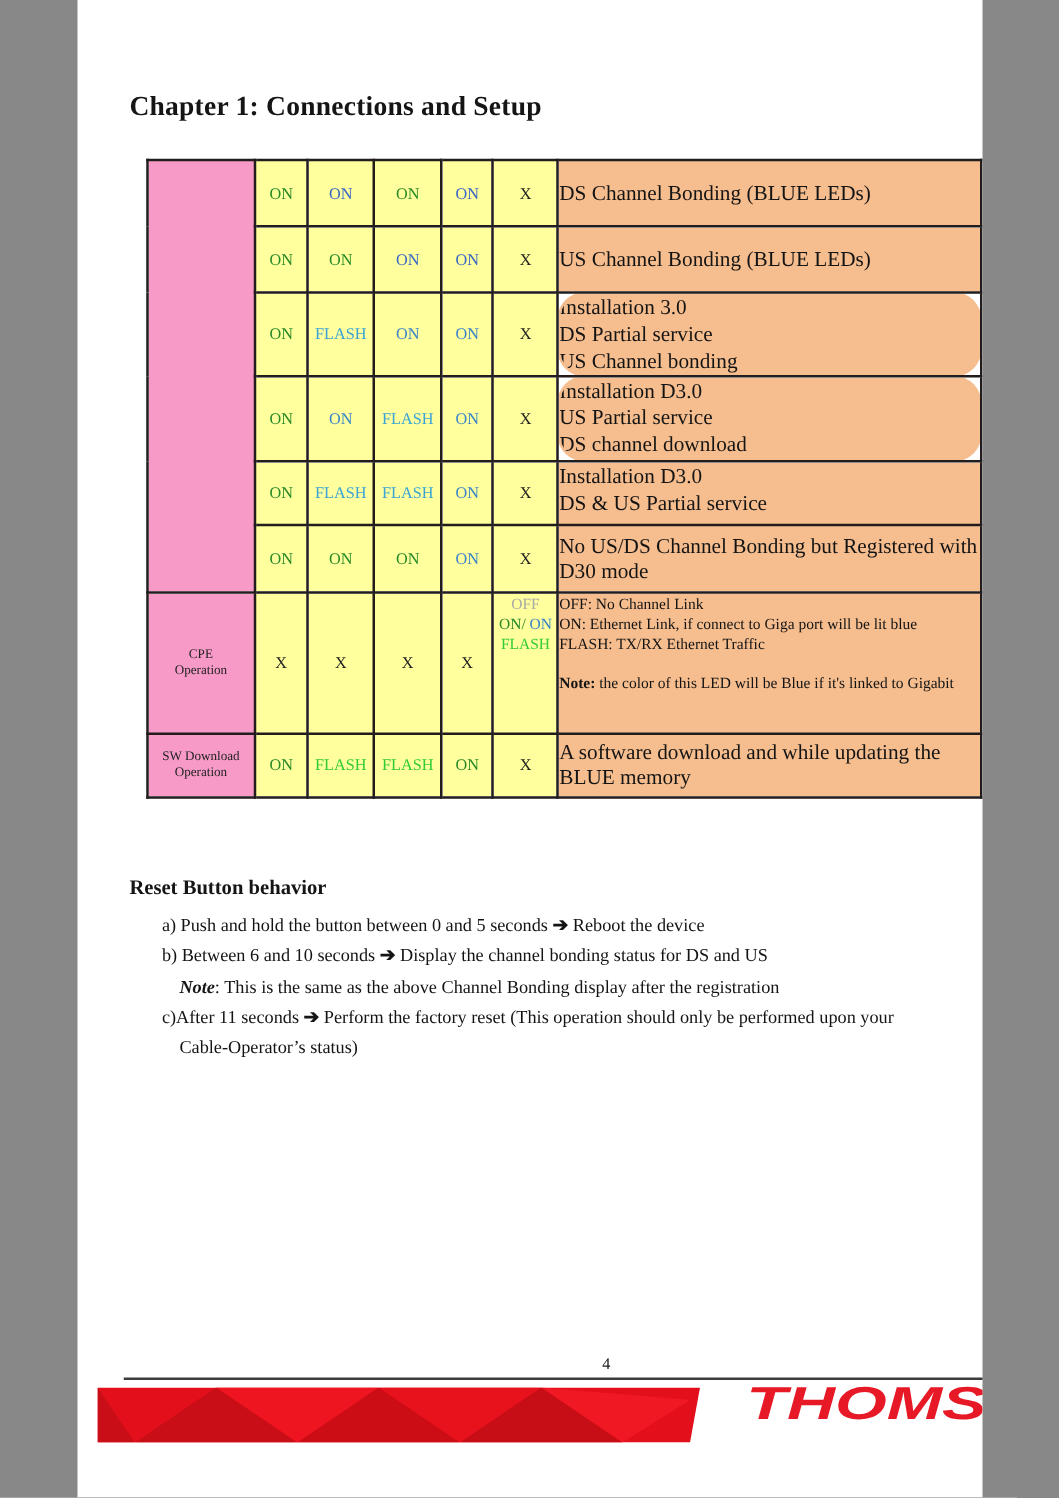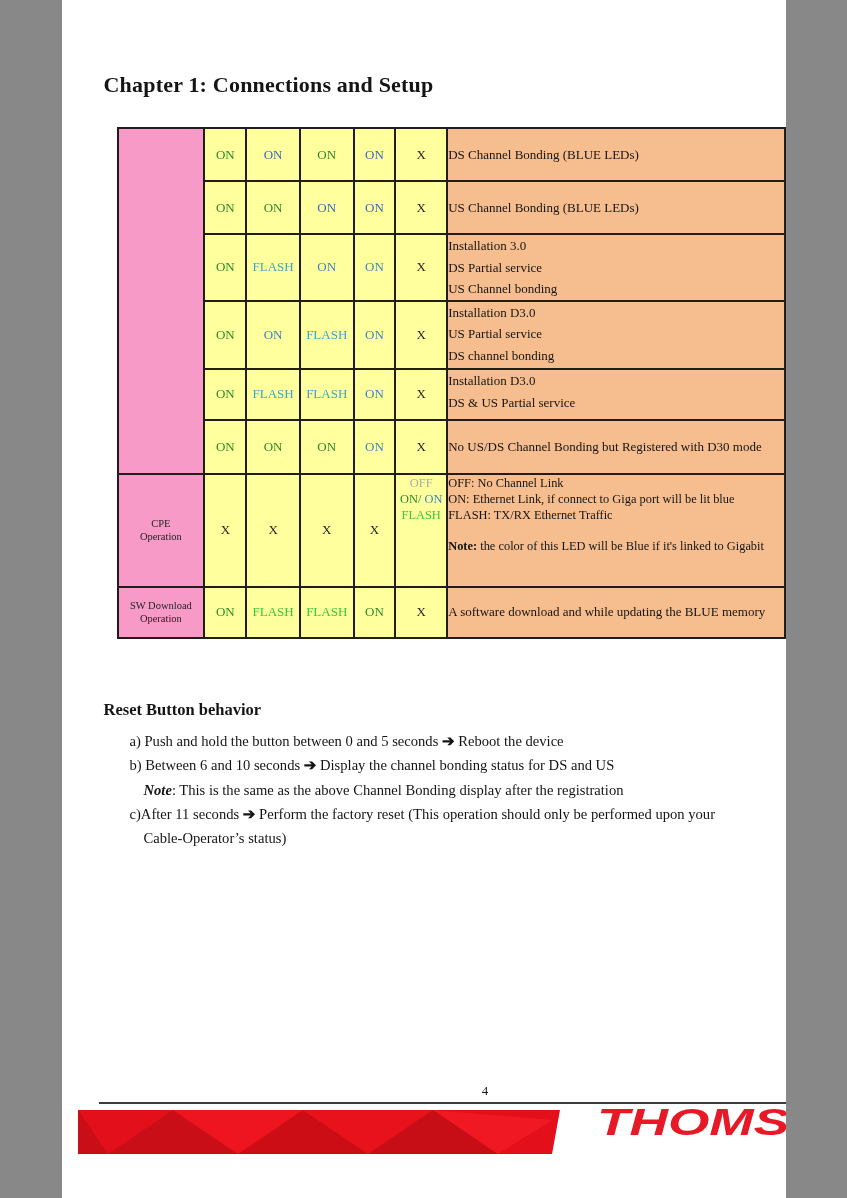--- a/index.html
+++ b/index.html
@@ -13,22 +13,22 @@
   .led-table{position:absolute;left:55px;top:127px;border-collapse:collapse;table-layout:fixed;}
   .led-table td{border:2px solid #221c1c;padding:0;overflow:hidden;}
   .w0{width:94px}.w1{width:46px}.w2{width:55px}.w3{width:56px}.w4{width:45px}.w5{width:54px}.w6{width:386px}
   .h0{height:53px}.h1{height:53px}.h2{height:65px}.h3{height:68px}.h4{height:51px}
   .h5{height:54px}.h6{height:113px}.h7{height:51px}
 
   .pink{background:#F79AC7;}
   .plabel{font-size:10.5px;line-height:13px;text-align:center;vertical-align:middle;color:#232323;}
   .led{background:#FFFF9E;text-align:center;vertical-align:middle;font-size:13px;}
   .raise{padding-bottom:22px;}
-  .desc{background:#F6BE8F;text-align:left;vertical-align:middle;font-size:13px;padding-left:4px;color:#141414;}
-  .top3{vertical-align:top;padding-top:1px;}
+  .desc{background:#F6BE8F;text-align:left;vertical-align:middle;font-size:17px;padding-left:4px;color:#141414;}
+  .top3{vertical-align:top;padding-top:1px;border-radius:21px;}
   .top3 .dline{line-height:21.5px;}
   .top2{vertical-align:top;padding-top:1px;}
   .top2 .dline{line-height:22px;}
   .cpedesc{vertical-align:top;padding-top:29px;font-size:12.4px;}
   .cpedesc .dline{line-height:16.2px;}
   .cpedesc .blank{height:15px;}
   .ethcell{vertical-align:top;padding-top:28px;text-align:center;font-size:12.4px;line-height:16.2px;}
 
   
   .reset{position:absolute;left:42px;top:700px;width:770px;}
@@ -93,21 +93,21 @@
       </tr>
       <tr class="h3">
         <td class="led raise" style="color: rgb(42, 138, 40);">ON</td>
         <td class="led" style="color: rgb(58, 133, 200);">ON</td>
         <td class="led" style="color: rgb(58, 164, 212);">FLASH</td>
         <td class="led" style="color: rgb(58, 133, 200);">ON</td>
         <td class="led" style="color: rgb(31, 31, 31);">X</td>
         <td class="desc top3">
           <div class="dline">Installation D3.0</div>
           <div class="dline">US Partial service</div>
-          <div class="dline">DS channel bonding</div>
+          <div class="dline">DS channel download</div>
         </td>
       </tr>
       <tr class="h4">
         <td class="led raise" style="color: rgb(42, 138, 40);">ON</td>
         <td class="led" style="color: rgb(58, 164, 212);">FLASH</td>
         <td class="led" style="color: rgb(58, 164, 212);">FLASH</td>
         <td class="led" style="color: rgb(58, 133, 200);">ON</td>
         <td class="led" style="color: rgb(31, 31, 31);">X</td>
         <td class="desc top2">
           <div class="dline">Installation D3.0</div>

